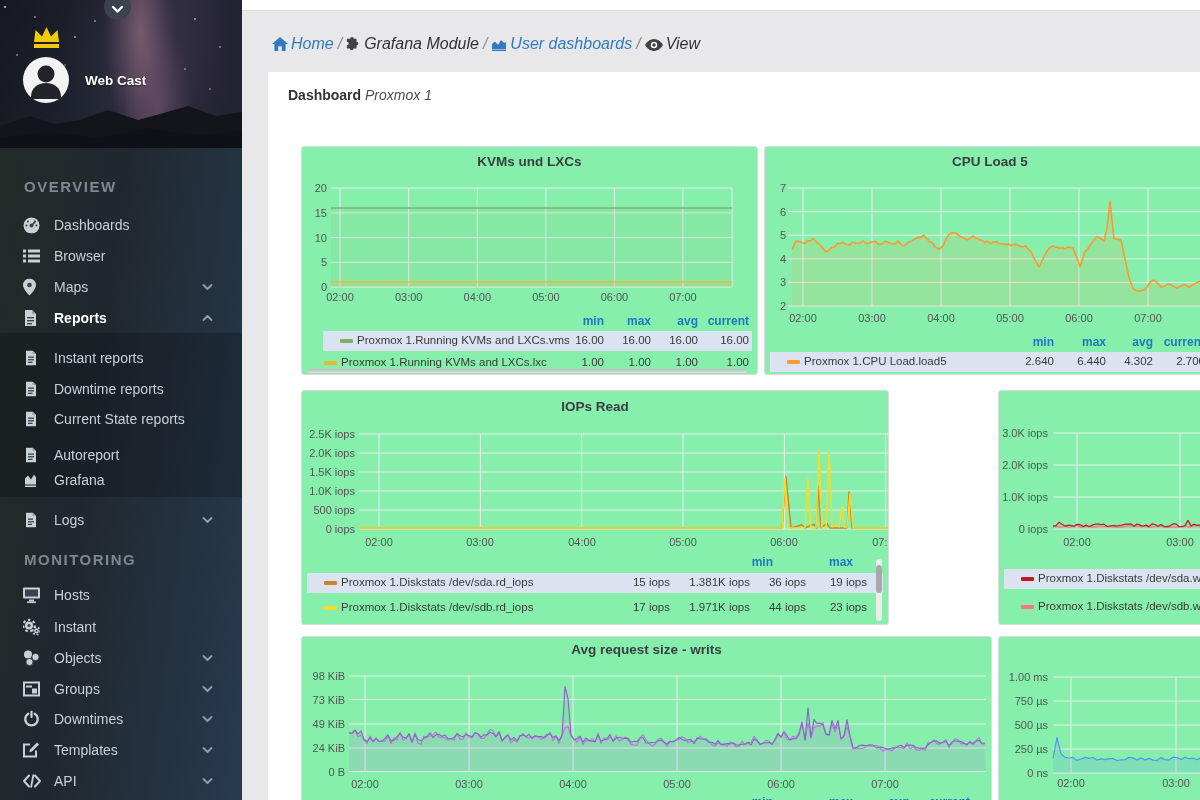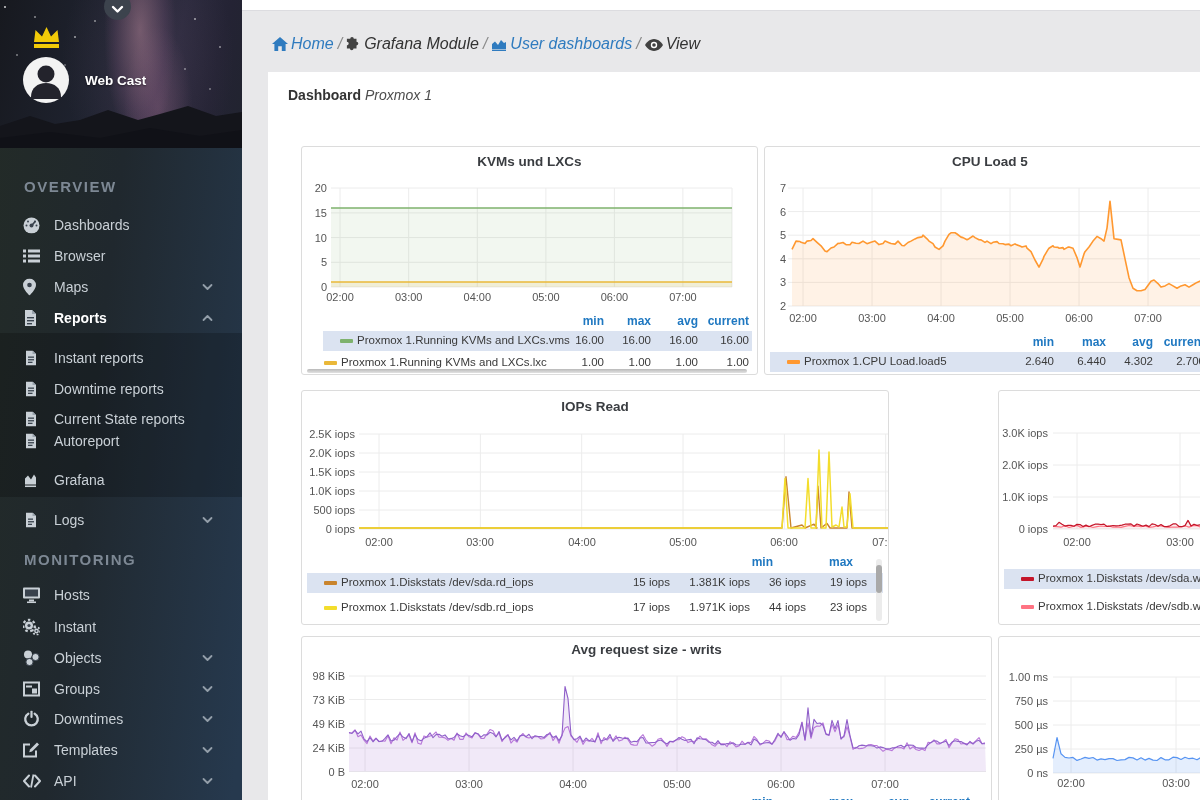--- a/index.html
+++ b/index.html
@@ -34,21 +34,21 @@
 #submenu-bg { position:absolute; left:0; top:333px; width:242px; height:164px; background:rgba(0,0,0,.20); }
 
 #bc { position:absolute; left:272px; top:35px; font-size:16px; color:#333; white-space:nowrap;font-style:italic; }
 #bc a { color:#2f7bbf; text-decoration:none; }
 #bc .sep { color:#8a8a8a; padding:0 4px; }
 #bc svg { vertical-align:-2px; margin-right:3px; }
 
 #dashtitle { position:absolute; left:288px; top:87px; font-size:14px; color:#333; }
 #dashtitle b { font-weight:bold; }
 #dashtitle i { color:#4d4d4d; }
-.panel { position:absolute; background:#ffffff; border:1px solid #dcdcdc; border-radius:3px; overflow:hidden; }
+.panel { position:absolute; background:#86efac; border:1px solid #dcdcdc; border-radius:3px; overflow:hidden; }
 .ptitle { position:absolute; left:0; width:100%; text-align:center; font-size:13.5px; font-weight:bold; color:#3a3d41; }
 .axis { font-size:11px; fill:#555; }
 .lg-h { position:absolute; font-size:12px; font-weight:bold; color:#1f78c1; }
 .lg-row { position:absolute; left:5px; right:5px; height:20px; font-size:11.5px; color:#3a3a3a; }
 .lg-row.hl { background:#dbe3f1; }
 .lg-dash { position:absolute; left:17px; top:8px; width:13px; height:4px; border-radius:1px; }
 .lg-name { position:absolute; left:34px; top:3px; }
 .lg-v { position:absolute; top:3px; text-align:right; }
 </style></head><body>
 <div id="topstrip"></div>
@@ -147,21 +147,21 @@
     <div class="mi" style="top:404px;">
       <svg class="ic2" width="11" height="15" viewBox="0 0 11 15">
         <path d="M1 0 h6.5 l3.5 3.5 v11.5 h-10 z" fill="#c9d0d6"></path>
         <path d="M7.5 0 l3.5 3.5 h-3.5 z" fill="#99a3ad"></path>
         <rect x="3" y="6" width="6" height="1.3" fill="#39424d"></rect>
         <rect x="3" y="8.6" width="6" height="1.3" fill="#39424d"></rect>
         <rect x="3" y="11.2" width="4.5" height="1.3" fill="#39424d"></rect>
       </svg>
       <span class="txt">Current State reports</span>
     </div>
-    <div class="mi" style="top:426px;">
+    <div class="mi" style="top:440px;">
       <svg class="ic2" width="11" height="15" viewBox="0 0 11 15">
         <path d="M1 0 h6.5 l3.5 3.5 v11.5 h-10 z" fill="#c9d0d6"></path>
         <path d="M7.5 0 l3.5 3.5 h-3.5 z" fill="#99a3ad"></path>
         <rect x="3" y="6" width="6" height="1.3" fill="#39424d"></rect>
         <rect x="3" y="8.6" width="6" height="1.3" fill="#39424d"></rect>
         <rect x="3" y="11.2" width="4.5" height="1.3" fill="#39424d"></rect>
       </svg>
       <span class="txt">Autoreport</span>
     </div>
     <div class="mi" style="top:465px;">

